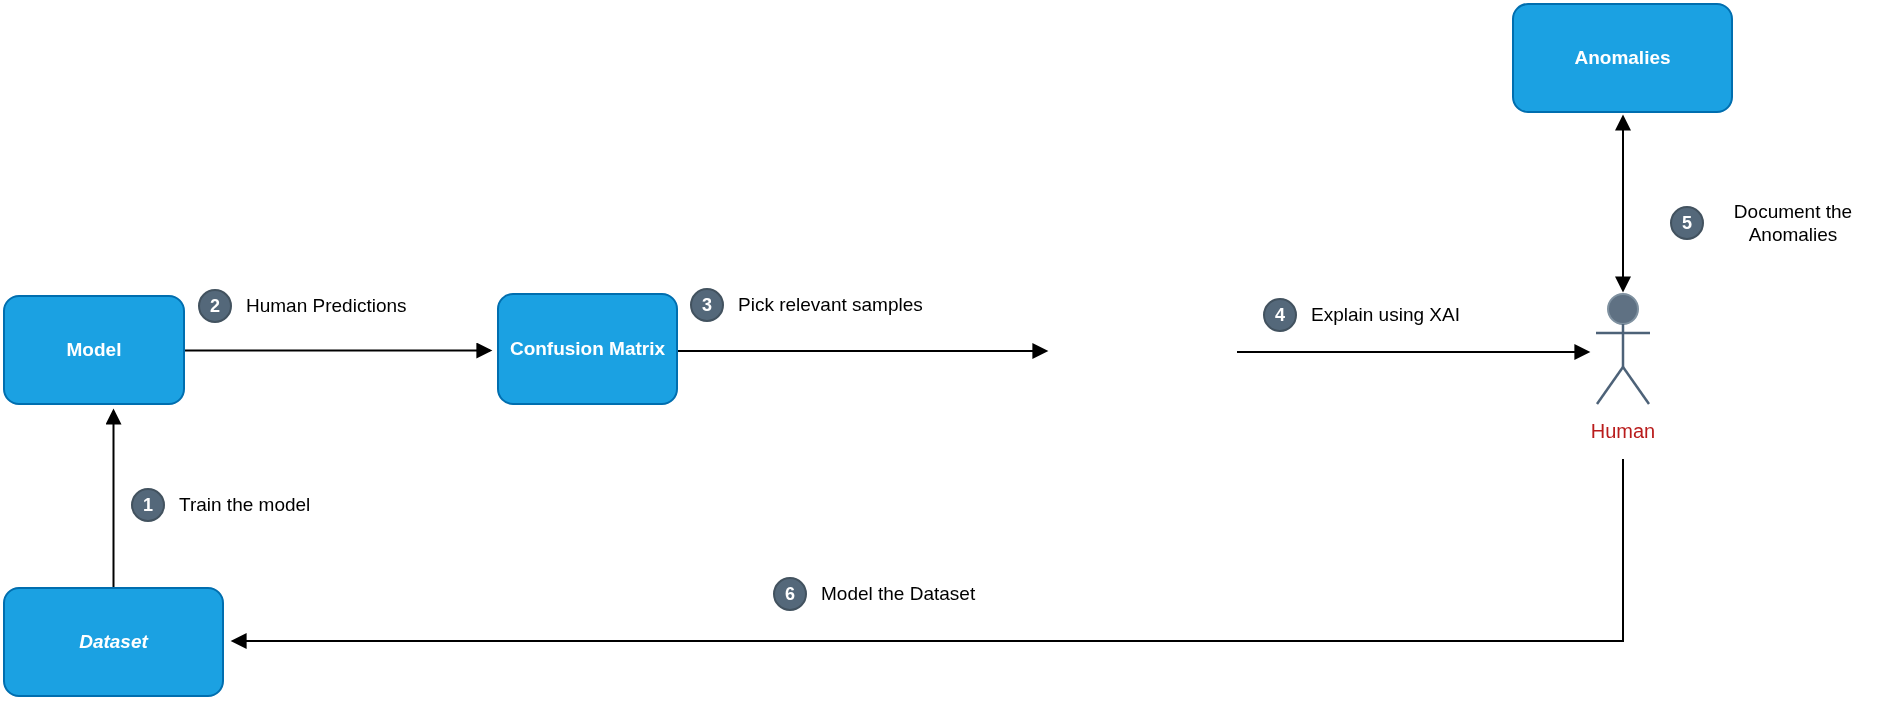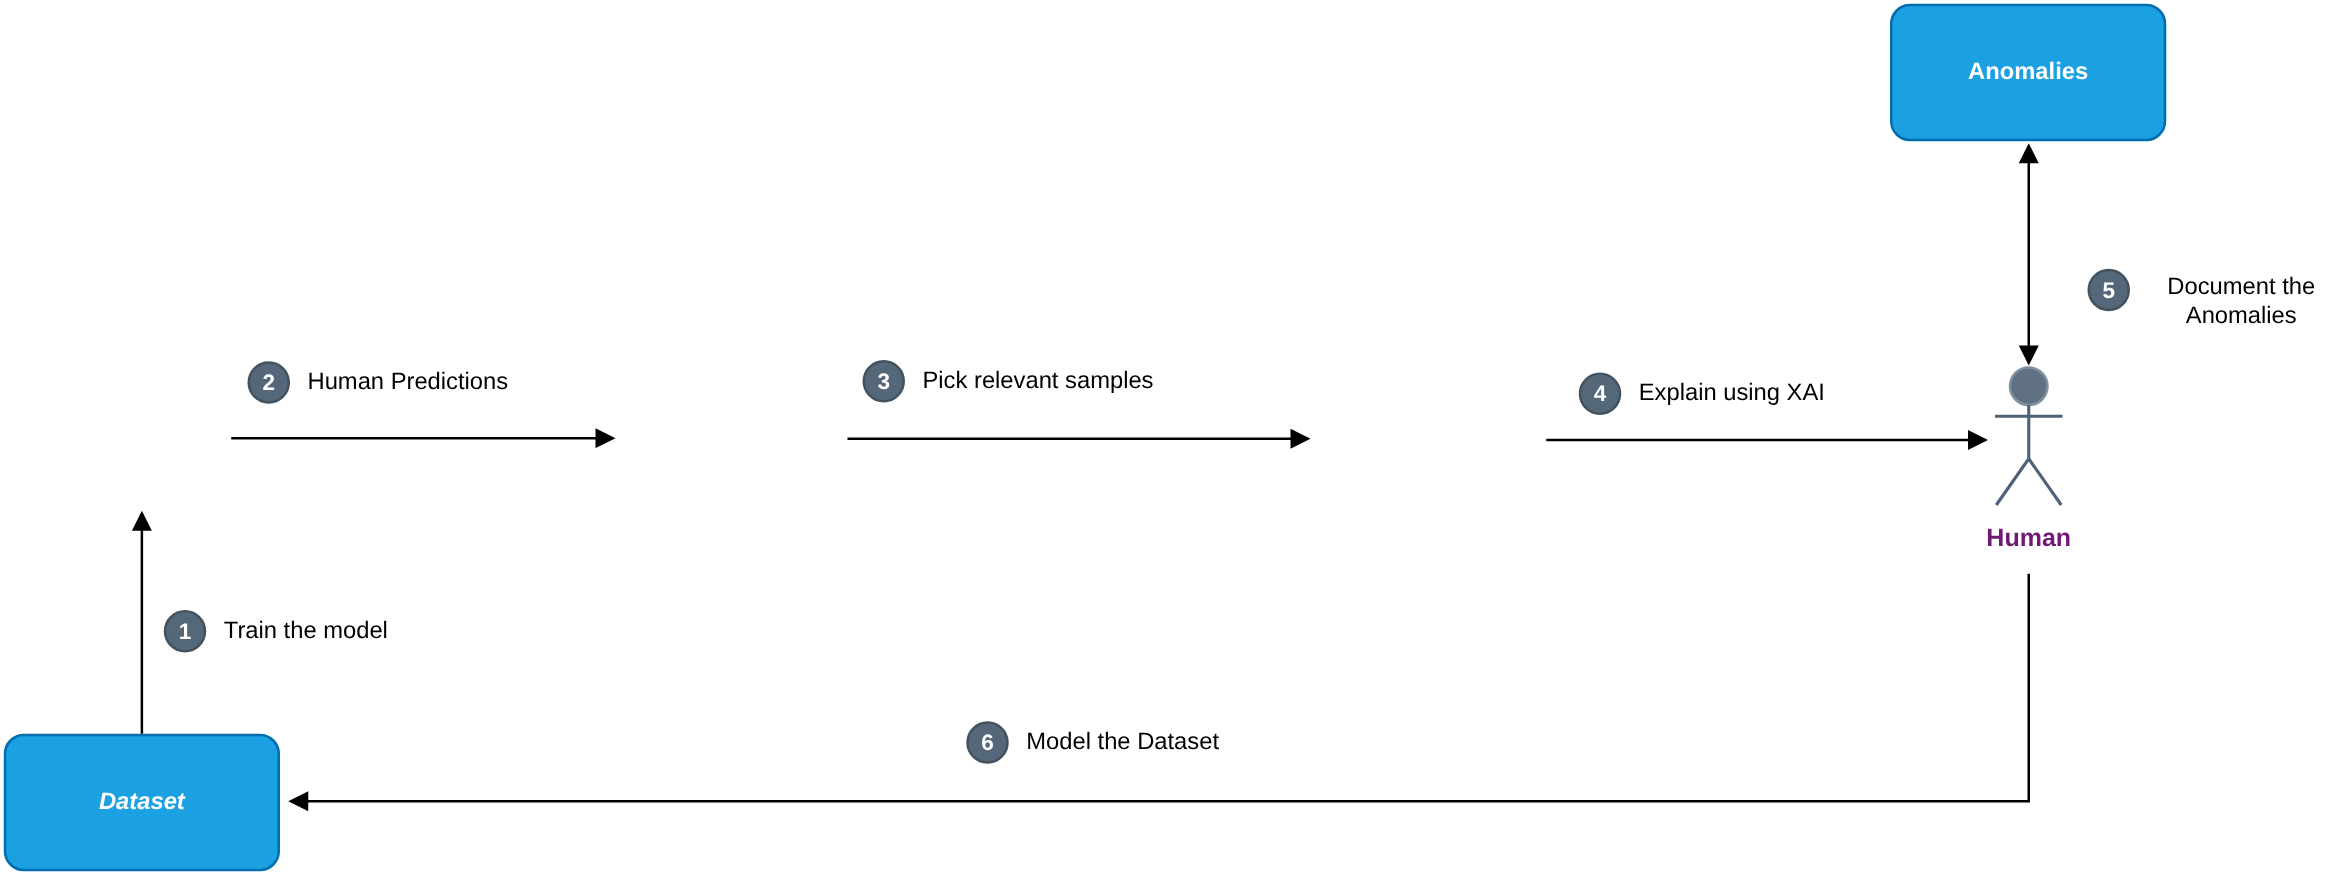--- a/index.html
+++ b/index.html
@@ -70,31 +70,29 @@
   .step-label {
     color: var(--step-text, #000000);
     font-size: 19px;
     white-space: nowrap;
   }
   .step-label.wrap {
     white-space: normal;
     width: 150px;
     text-align: center;
     line-height: 23px;
-    margin-top: 18px;
   }
   .actor-caption {
     position: absolute;
     left: 1553px;
     top: 420px;
     width: 140px;
     text-align: center;
-    color: #701a75;
+    color: #b91c1c;
     font-size: 20px;
-    font-weight: bold;
   }
 </style>
 </head>
 <body>
 
 <div class="canvas">
 
   <svg class="edges" viewBox="0 0 1877 704">
     <defs>
       <marker id="arrow" viewBox="0 0 10 10" refX="8.5" refY="5" markerWidth="9" markerHeight="8" orient="auto-start-reverse">
@@ -116,21 +114,23 @@
 
     <g>
       <circle class="actor-head" cx="1623" cy="309" r="15"></circle>
       <line class="actor-part" x1="1623" y1="324" x2="1623" y2="367"></line>
       <line class="actor-part" x1="1596" y1="333" x2="1650" y2="333"></line>
       <line class="actor-part" x1="1623" y1="367" x2="1597" y2="404"></line>
       <line class="actor-part" x1="1623" y1="367" x2="1649" y2="404"></line>
     </g>
   </svg>
 
+  <div class="node" style="left:3px; top:295px; width:182px; height:110px;">Model</div>
 
+  <div class="node" style="left:497px; top:293px; width:181px; height:112px;">Confusion Matrix</div>
 
 
   <div class="node" style="left:1512px; top:3px; width:221px; height:110px;">Anomalies</div>
 
   <div class="node" style="left:3px; top:587px; width:221px; height:110px;font-style:italic;">Dataset</div>
 
   <div class="step" style="left:131px; top:488px;">
     <span class="step-circle">1</span>
     <span class="step-label">Train the model</span>
   </div>

